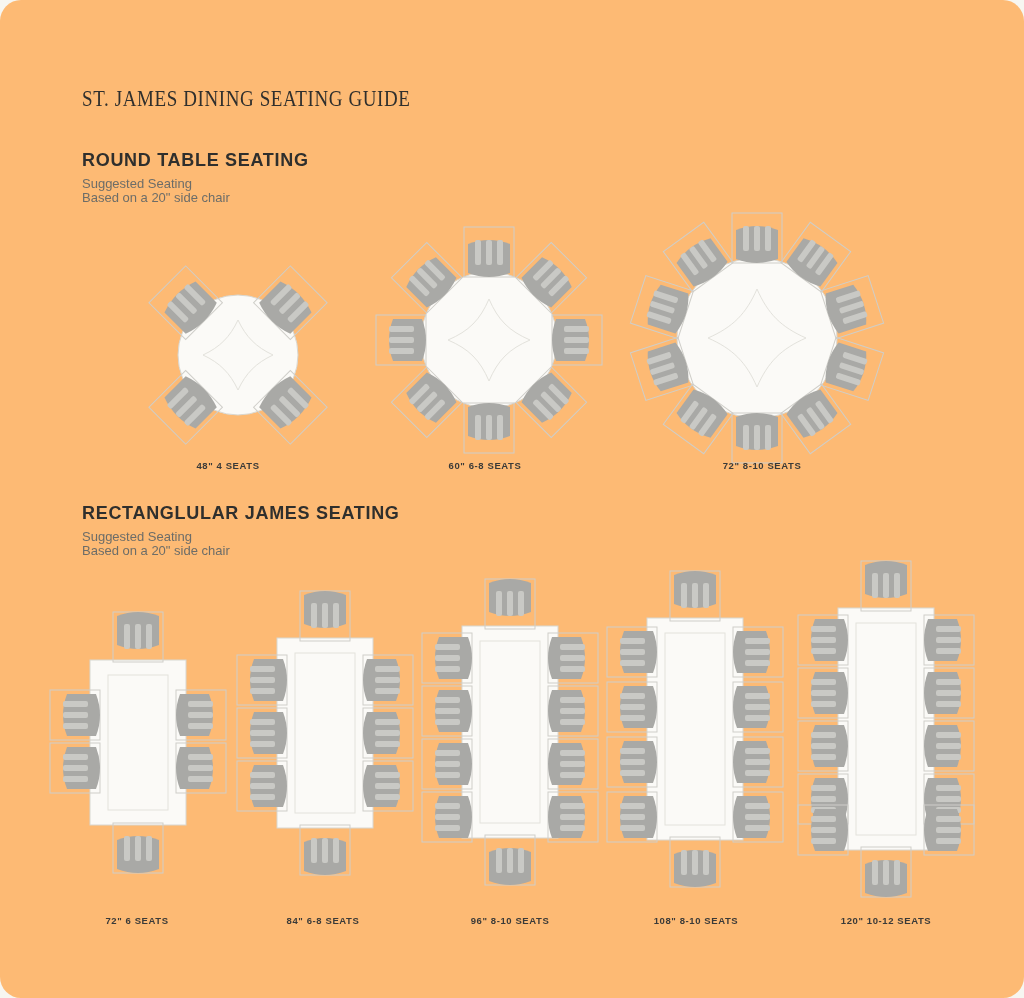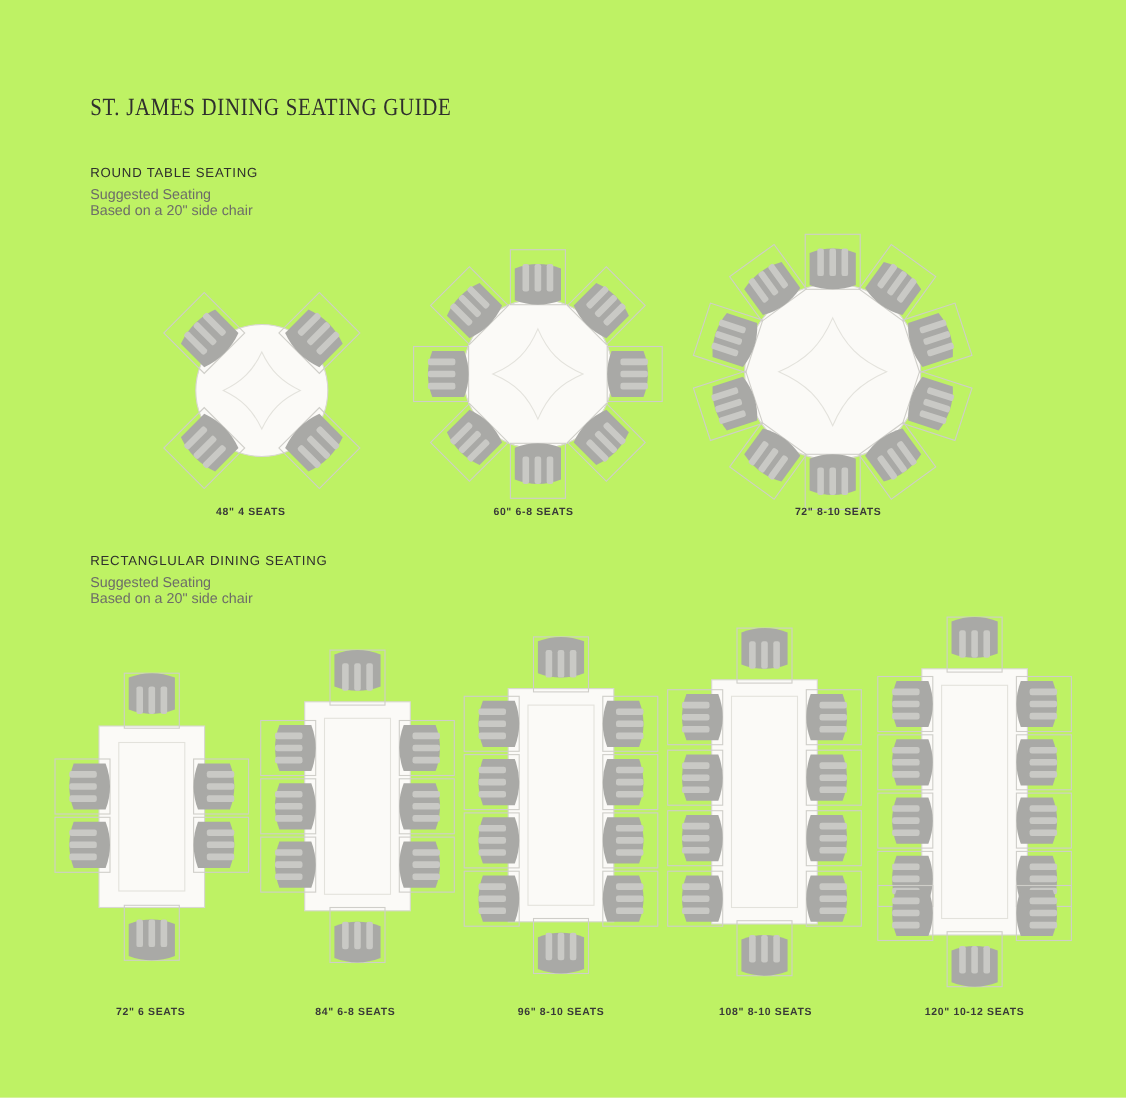--- a/index.html
+++ b/index.html
@@ -12,43 +12,44 @@
     height: 998px;
     position: relative;
     font-family: "Liberation Sans", sans-serif;
     color: #3a3a38;
     overflow: hidden;
   }
 
   .page {
     position: absolute;
     inset: 0;
-    background: #bef264;
+    background: #fdba74;
+    border-radius: 21px;
   }
 
   .main-title {
     position: absolute;
     left: 82px;
     top: 86px;
     font-family: "Liberation Serif", serif;
     font-size: 19px;
     letter-spacing: 0.6px;
     color: #2f2f2d;
     white-space: nowrap;
     transform: scaleY(1.18);
     transform-origin: left top;
   }
 
   .section-head {
     position: absolute;
     left: 82px;
   }
   .section-title {
-    font-size: 12px;
-    font-weight: normal;
+    font-size: 18px;
+    font-weight: bold;
     letter-spacing: 0.7px;
     color: #2f2f2d;
     margin: 0 0 6px 0;
   }
   .section-sub {
     font-size: 13px;
     color: #6d6d68;
     line-height: 14px;
   }
 
@@ -317,21 +318,21 @@
               <rect class="chair-slat" x="-14" y="-13" width="6" height="25" rx="2"></rect>
               <rect class="chair-slat" x="8" y="-13" width="6" height="25" rx="2"></rect>
             </g>
           </g>
       </g>
     </svg>
   </div>
   <div class="caption" style="left:762px; top:460px;">72" 8-10 SEATS</div>
 
   <div class="section-head" style="top:503px;">
-    <div class="section-title">RECTANGLULAR DINING SEATING</div>
+    <div class="section-title">RECTANGLULAR JAMES SEATING</div>
     <div class="section-sub">
       <div>Suggested Seating</div>
       <div>Based on a 20" side chair</div>
     </div>
   </div>
 
   <div class="diagram" style="left:48px; top:605px; width:180px; height:275px;">
     <svg width="180" height="275" viewBox="0 0 180 275">
       <g>
         <rect class="table-line" x="42" y="55" width="96" height="165"></rect>

